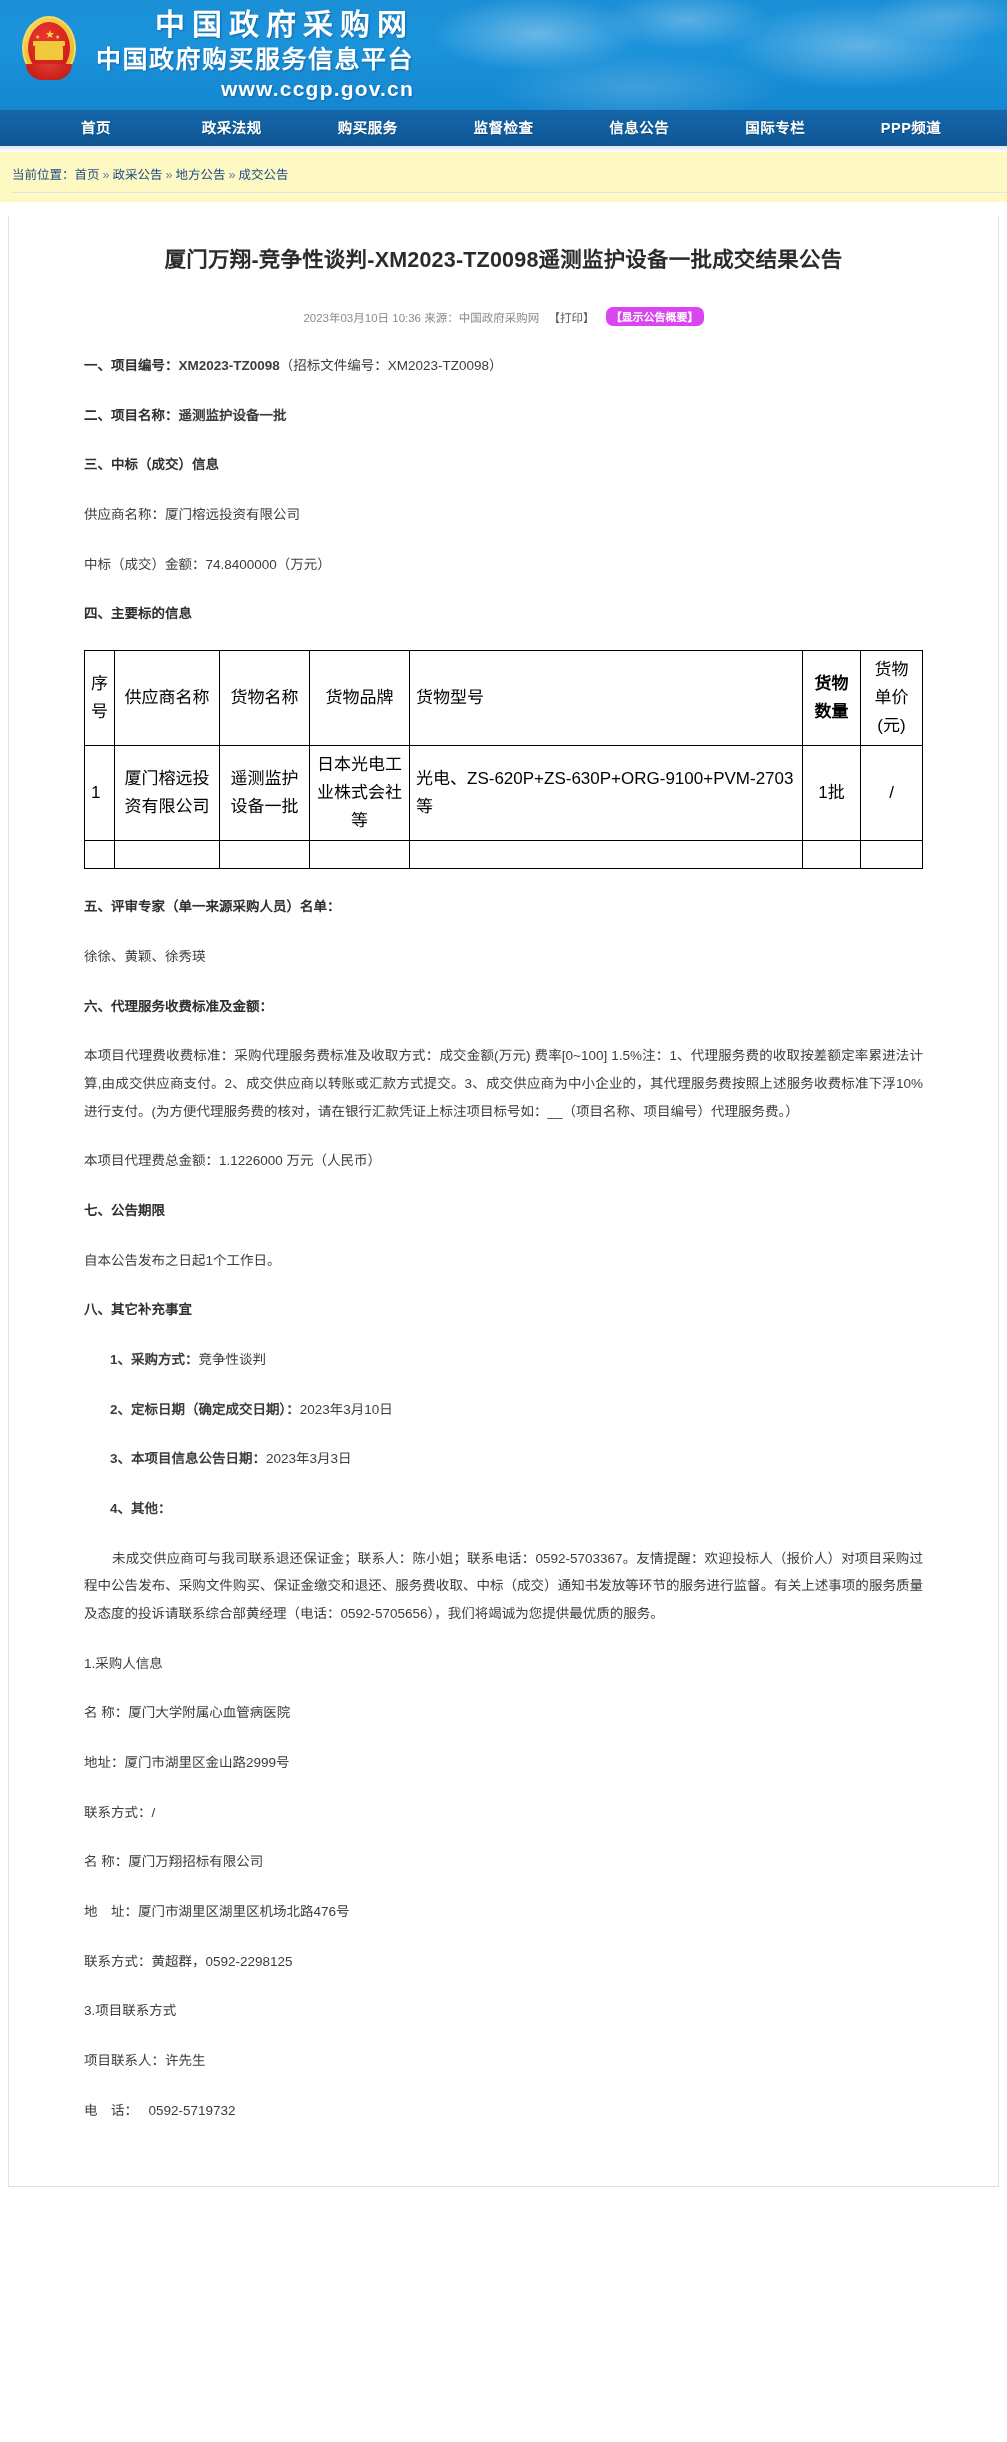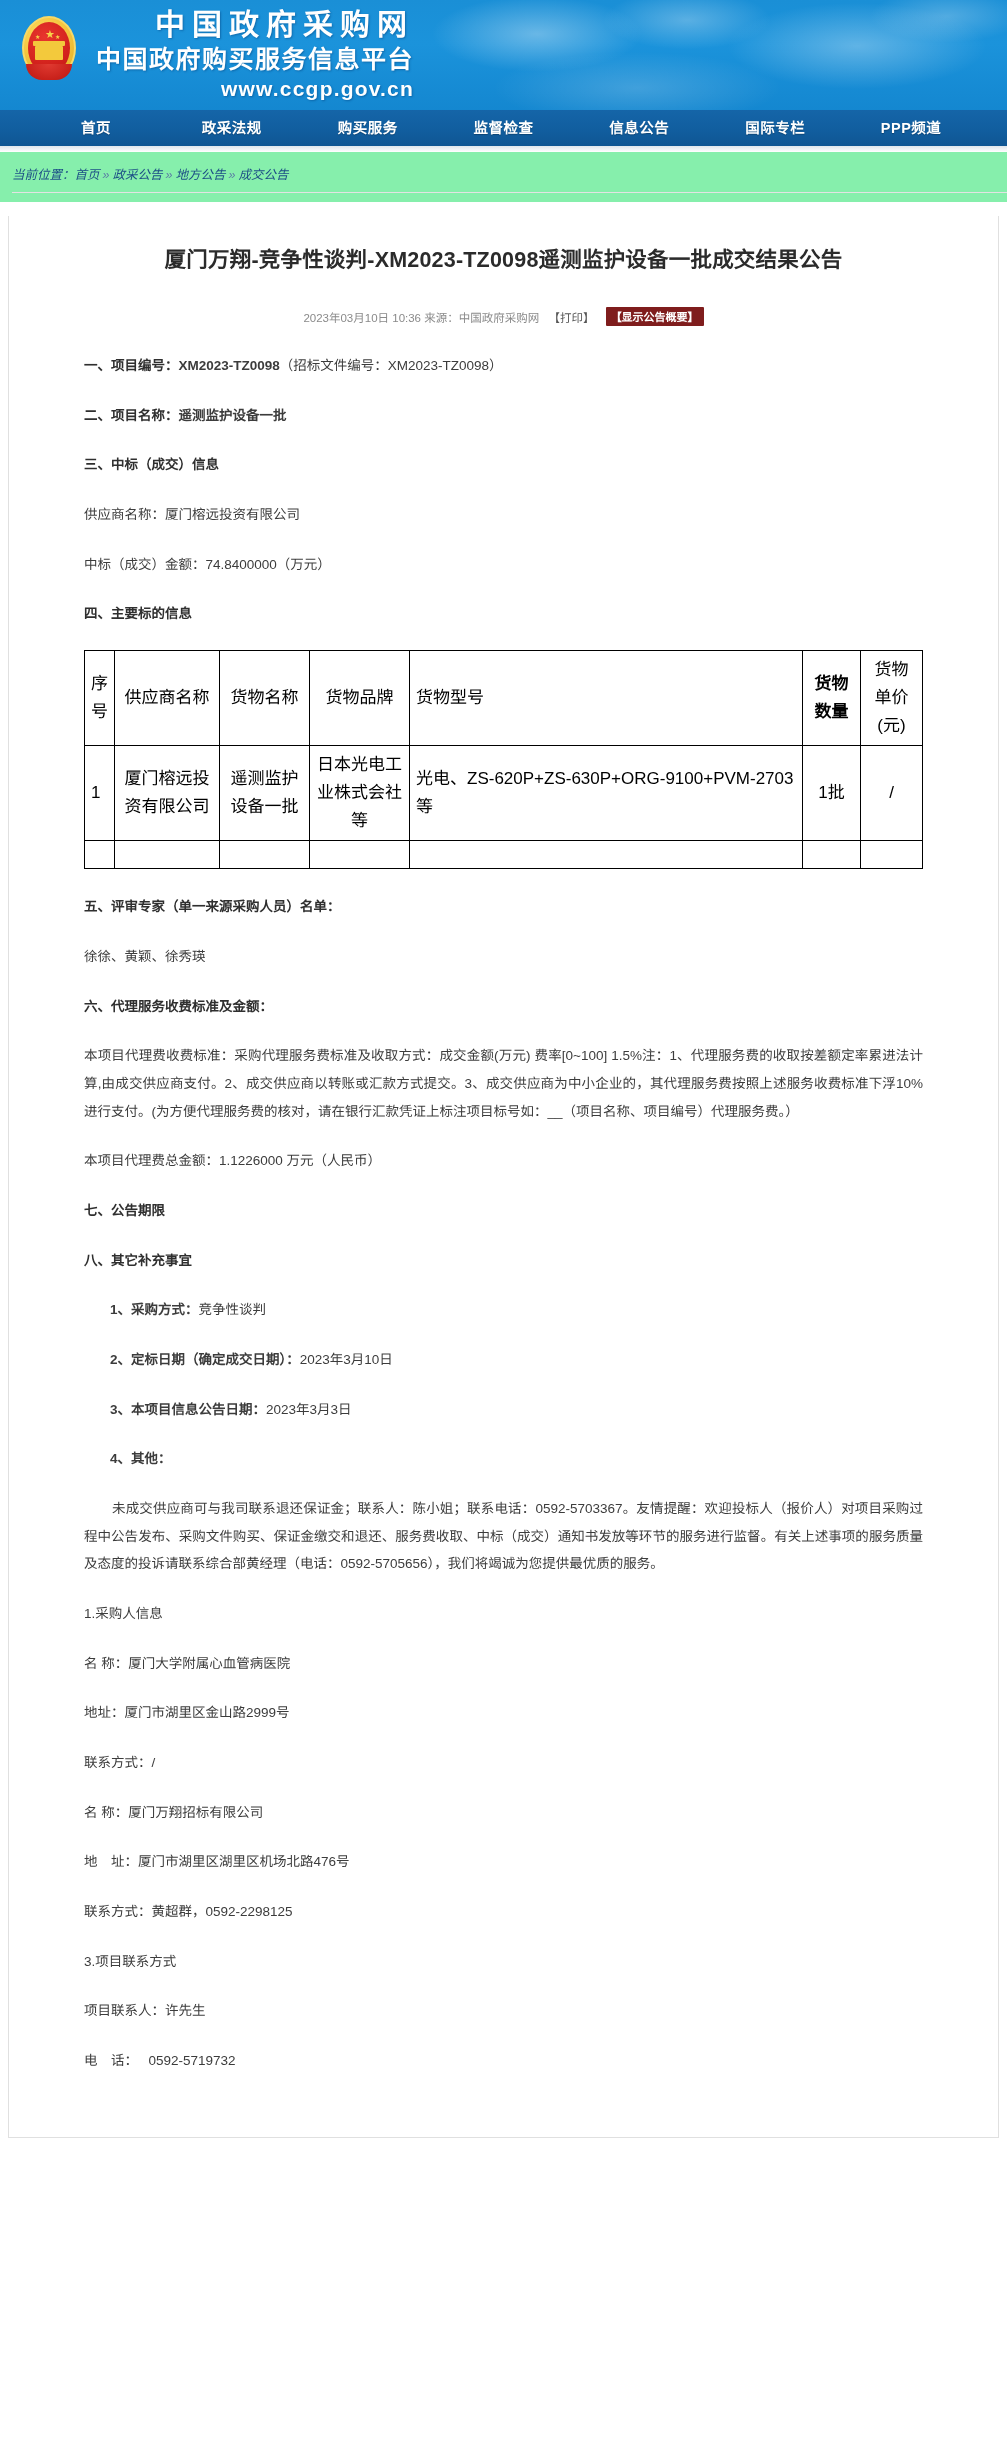--- a/index.html
+++ b/index.html
@@ -96,21 +96,21 @@
     font-weight:bold;
     text-decoration:none;
     letter-spacing:.5px;
     line-height:36px;
     text-shadow:0 1px 1px rgba(0,0,0,.25);
   }
 
   .nav-shadow { height:6px; background:linear-gradient(180deg,#dfe6ec 0%, #f2f5f8 60%, #ffffff 100%); }
 
   
-  .crumbs-wrap { background:#86efac; padding:12px 0 9px 12px;font-style:italic; }
+  .crumbs-wrap { background:#fef9c3; padding:12px 0 9px 12px; }
   .crumbs { font-size:12.5px; color:#1d4f86; }
   .crumbs a { color:#1d4f86; text-decoration:none; }
   .crumbs .sep { color:#5b7da5; margin:0 3px; }
   .crumb-line { height:1px; background:#e3e3e3; margin-top:9px; }
 
   
   .card {
     margin:14px 8px 0 8px;
     border:1px solid #e0e0e0;
     border-top:none;
@@ -129,27 +129,27 @@
   }
   .meta {
     text-align:center;
     font-size:11.5px;
     color:#8a8a8a;
     padding:16px 0 0 0;
   }
   .meta .print { color:#555; margin-left:6px; }
   .badge-summary {
     display:inline-block;
-    background:#7f1d1d;
+    background:#d946ef;
     color:#fff;
     font-size:11px;
     font-weight:bold;
     padding:1px 5px 2px 5px;
     margin-left:8px;
-    border-radius:1px;
+    border-radius:7px;
     vertical-align:1px;
   }
 
   .content {
     padding:26px 75px 0 75px;
     font-size:13.5px;
     line-height:2.05;
     color:#3c3c3c;
   }
   .content p { margin:0 0 22px 0; }
@@ -288,20 +288,21 @@
     </table>
 
     <p class="h-sec">五、评审专家（单一来源采购人员）名单：</p>
     <p>徐徐、黄颖、徐秀瑛</p>
 
     <p class="h-sec">六、代理服务收费标准及金额：</p>
     <p class="just">本项目代理费收费标准：采购代理服务费标准及收取方式：成交金额(万元) 费率[0~100] 1.5%注：1、代理服务费的收取按差额定率累进法计算,由成交供应商支付。2、成交供应商以转账或汇款方式提交。3、成交供应商为中小企业的，其代理服务费按照上述服务收费标准下浮10%进行支付。(为方便代理服务费的核对，请在银行汇款凭证上标注项目标号如：__（项目名称、项目编号）代理服务费。）</p>
     <p>本项目代理费总金额：1.1226000 万元（人民币）</p>
 
     <p class="h-sec">七、公告期限</p>
+    <p>自本公告发布之日起1个工作日。</p>
 
     <p class="h-sec">八、其它补充事宜</p>
 
     <p class="indent1">
       <span class="bold">1、采购方式：</span><span>竞争性谈判</span>
     </p>
     <p class="indent1">
       <span class="bold">2、定标日期（确定成交日期）：</span><span>2023年3月10日</span>
     </p>
     <p class="indent1">

